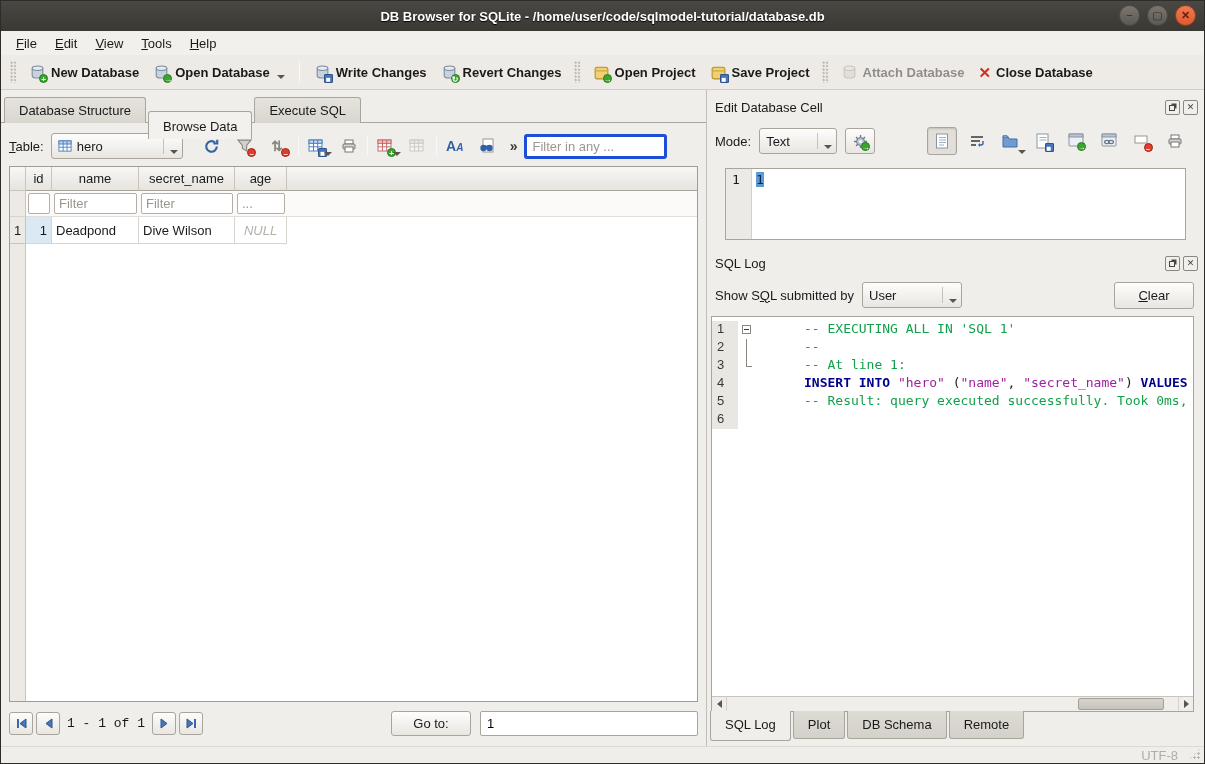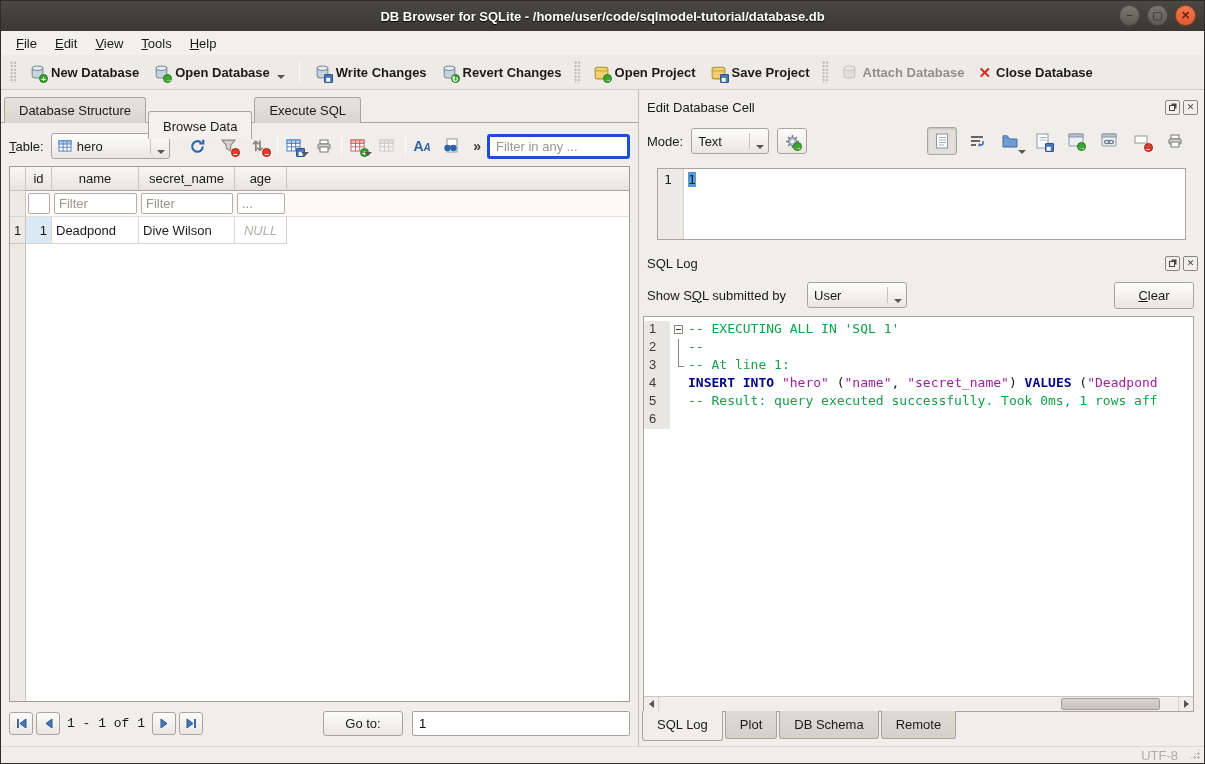--- a/index.html
+++ b/index.html
@@ -29,21 +29,21 @@
   .caret-down { width:0; height:0; border-left:4px solid transparent; border-right:4px solid transparent; border-top:4px solid #5a564f; margin-left:2px; align-self:flex-end; margin-bottom:2px; }
   .iconwrap { position:relative; width:17px; height:17px; display:inline-block; }
   .badge { position:absolute; right:-2px; bottom:-2px; width:9px; height:9px; border-radius:50%; color:#fff; font-size:8px; line-height:9px; text-align:center; font-weight:bold; }
   .badge.green { background:#3ba52e; border:1px solid #2a7d1f; }
   .badge.red { background:#e23b2e; border:1px solid #a32318; }
   .badge.blue { background:#4a76b8; border:1px solid #2d5490; border-radius:1px; }
   .xglyph { color:#d22d20; font-weight:bold; font-size:15px; line-height:15px; }
 
   
   .main { flex:1; display:flex; min-height:0; }
-  .left { width:638px; display:flex; flex-direction:column; border-right:1px solid #c3bfb8; }
+  .left { width:706px; display:flex; flex-direction:column; border-right:1px solid #c3bfb8; }
   .right { flex:1; display:flex; flex-direction:column; min-width:0; }
 
   
   .tabstrip { display:flex; align-items:flex-end; padding-left:3px; flex:0 0 auto; }
   .tabstrip.top { height:33px; border-bottom:1px solid #a9a59d; background:#f0eeea; }
   .tab { padding:5px 14px 5px 14px; border:1px solid #a9a59d; border-bottom:none; background:linear-gradient(#e6e3dd,#d9d6cf); margin-right:2px; border-radius:3px 3px 0 0; font-size:13px; position:relative; top:1px; }
   .tab.active { background:#f3f1ed; padding-top:7px; top:17px; z-index:2; }
   .tabstrip.bottom { height:34px; align-items:flex-start; border-top:none; }
   .tab-b { padding:6px 14px; border:1px solid #a9a59d; border-top:none; background:linear-gradient(#dedbd5,#d4d1ca); margin-right:2px; border-radius:0 0 3px 3px; position:relative; top:-1px; }
   .tab-b.active { background:#f0eeea; padding-bottom:8px; z-index:2; }
@@ -107,31 +107,31 @@
   .ct-btn.pressed { border:1px solid #a9a59d; border-radius:3px; background:#e2dfda; box-shadow:inset 0 1px 2px rgba(0,0,0,.15); width:30px; height:28px; }
   .cell-editor { height:72px; margin:12px 18px 0 18px; border:1px solid #a9a59d; background:#fff; display:flex; font-family:"DejaVu Sans Mono", monospace; font-size:13px; }
   .ce-gutter { width:26px; background:#eceae6; border-right:1px solid #d5d1ca; padding:3px 0 0 6px; }
   .ce-text { padding:3px 0 0 4px; }
   .ce-sel { background:#5b9bd5; color:#0a2745; }
   .cell-info { position:relative; margin:14px 10px 0 8px; height:54px; flex:0 0 auto; }
   .cell-info .line { line-height:23px; }
   .apply-btn { position:absolute; right:0; top:2px; width:80px; }
 
   .sql-dock { flex:1; display:flex; flex-direction:column; min-height:0; margin-top:10px; }
-  .show-row { display:flex; align-items:center; padding:0 10px 0 8px; margin-top:6px; height:30px; flex:0 0 auto;gap:13px; }
+  .show-row { display:flex; align-items:center; padding:0 10px 0 8px; margin-top:6px; height:30px; flex:0 0 auto; }
   .user-combo { width:100px; margin-left:8px; }
   .clear-btn { margin-left:auto; width:80px; height:27px; }
 
   
   .log-box { flex:1; margin:6px 10px 0 4px; border:1px solid #a9a59d; background:#fff; position:relative; overflow:hidden; display:flex; flex-direction:column; min-height:0; }
   .log-lines { flex:1; display:flex; flex-direction:column; overflow:hidden; font-family:"DejaVu Sans Mono", monospace; font-size:13px; padding-top:4px; }
   .log-row { display:flex; height:18px; flex:0 0 auto; }
   .log-num { width:26px; background:#e9e7e2; color:#3a3833; padding-left:5px; font-family:"Liberation Sans", sans-serif; flex:0 0 auto; }
   .log-fold { width:18px; position:relative; flex:0 0 auto; }
-  .log-code { white-space:pre; flex:1; overflow:hidden; }
+  .log-code { white-space:pre; flex:1; overflow:hidden;margin-left:48px; }
   .fold-box { position:absolute; left:4px; top:4px; width:9px; height:9px; border:1px solid #8a867e; background:#fff; }
   .fold-box:after { content:""; position:absolute; left:1px; top:3px; width:5px; height:1px; background:#3a3833; }
   .fold-v { position:absolute; left:8px; top:0; width:1px; height:18px; background:#8a867e; }
   .fold-v.half { height:9px; }
   .fold-h { position:absolute; left:8px; top:9px; width:6px; height:1px; background:#8a867e; }
   .tok-comment { color:#13a04b; }
   .tok-keyword { color:#00008b; font-weight:bold; }
   .tok-string { color:#a021a0; }
   .tok-plain { color:#1a1a1a; }
   .log-hscroll { height:15px; background:#f0eeea; border-top:1px solid #c9c5be; position:relative; flex:0 0 auto; }

